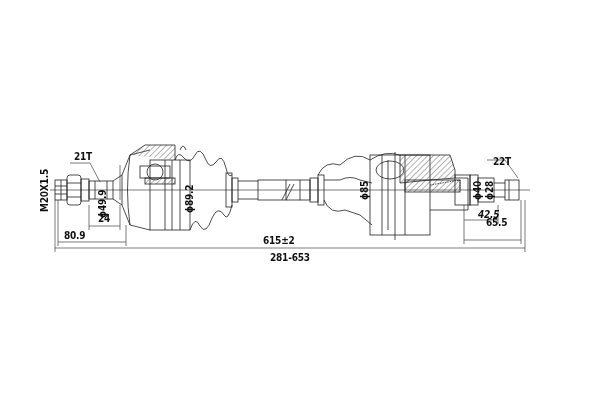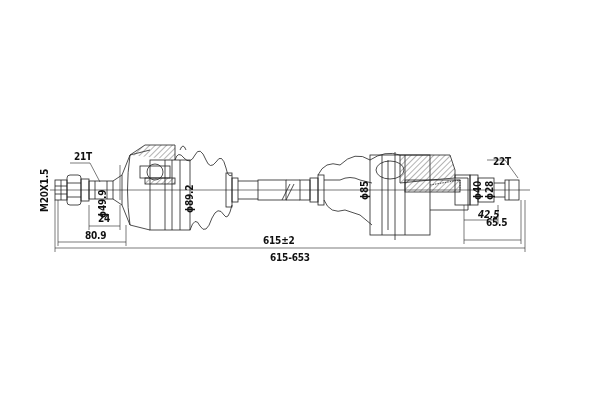--- a/index.html
+++ b/index.html
@@ -124,22 +124,22 @@
 
       <line x1="120" y1="165" x2="120" y2="200"></line>
     </g>
   </g>
 </svg>
 
 <div class="lbl vert" style="left:40px; top:212px;">M20X1.5</div>
 <div class="lbl" style="left:74px; top:152px;">21T</div>
 <div class="lbl vert" style="left:98px; top:218px;">ϕ49.9</div>
 <div class="lbl" style="left:98px; top:214px;">24</div>
-<div class="lbl" style="left:85px; top:231px;text-align:right;">80.9</div>
+<div class="lbl" style="left:64px; top:231px;text-align:right;">80.9</div>
 <div class="lbl vert" style="left:185px; top:213px;">ϕ89.2</div>
 <div class="lbl vert" style="left:360px; top:200px;">ϕ85</div>
 <div class="lbl" style="left:263px; top:236px;">615±2</div>
-<div class="lbl" style="left:270px; top:253px;">615-653</div>
+<div class="lbl" style="left:270px; top:253px;">281-653</div>
 <div class="lbl" style="left:493px; top:149px;margin-top:8px;">22T</div>
 <div class="lbl vert" style="left:473px; top:200px;">ϕ40</div>
 <div class="lbl vert" style="left:485px; top:200px;">ϕ28</div>
 <div class="lbl" style="left:478px; top:210px;font-style:italic;">42.5</div>
 <div class="lbl" style="left:486px; top:218px;">65.5</div>
 
 </body></html>

